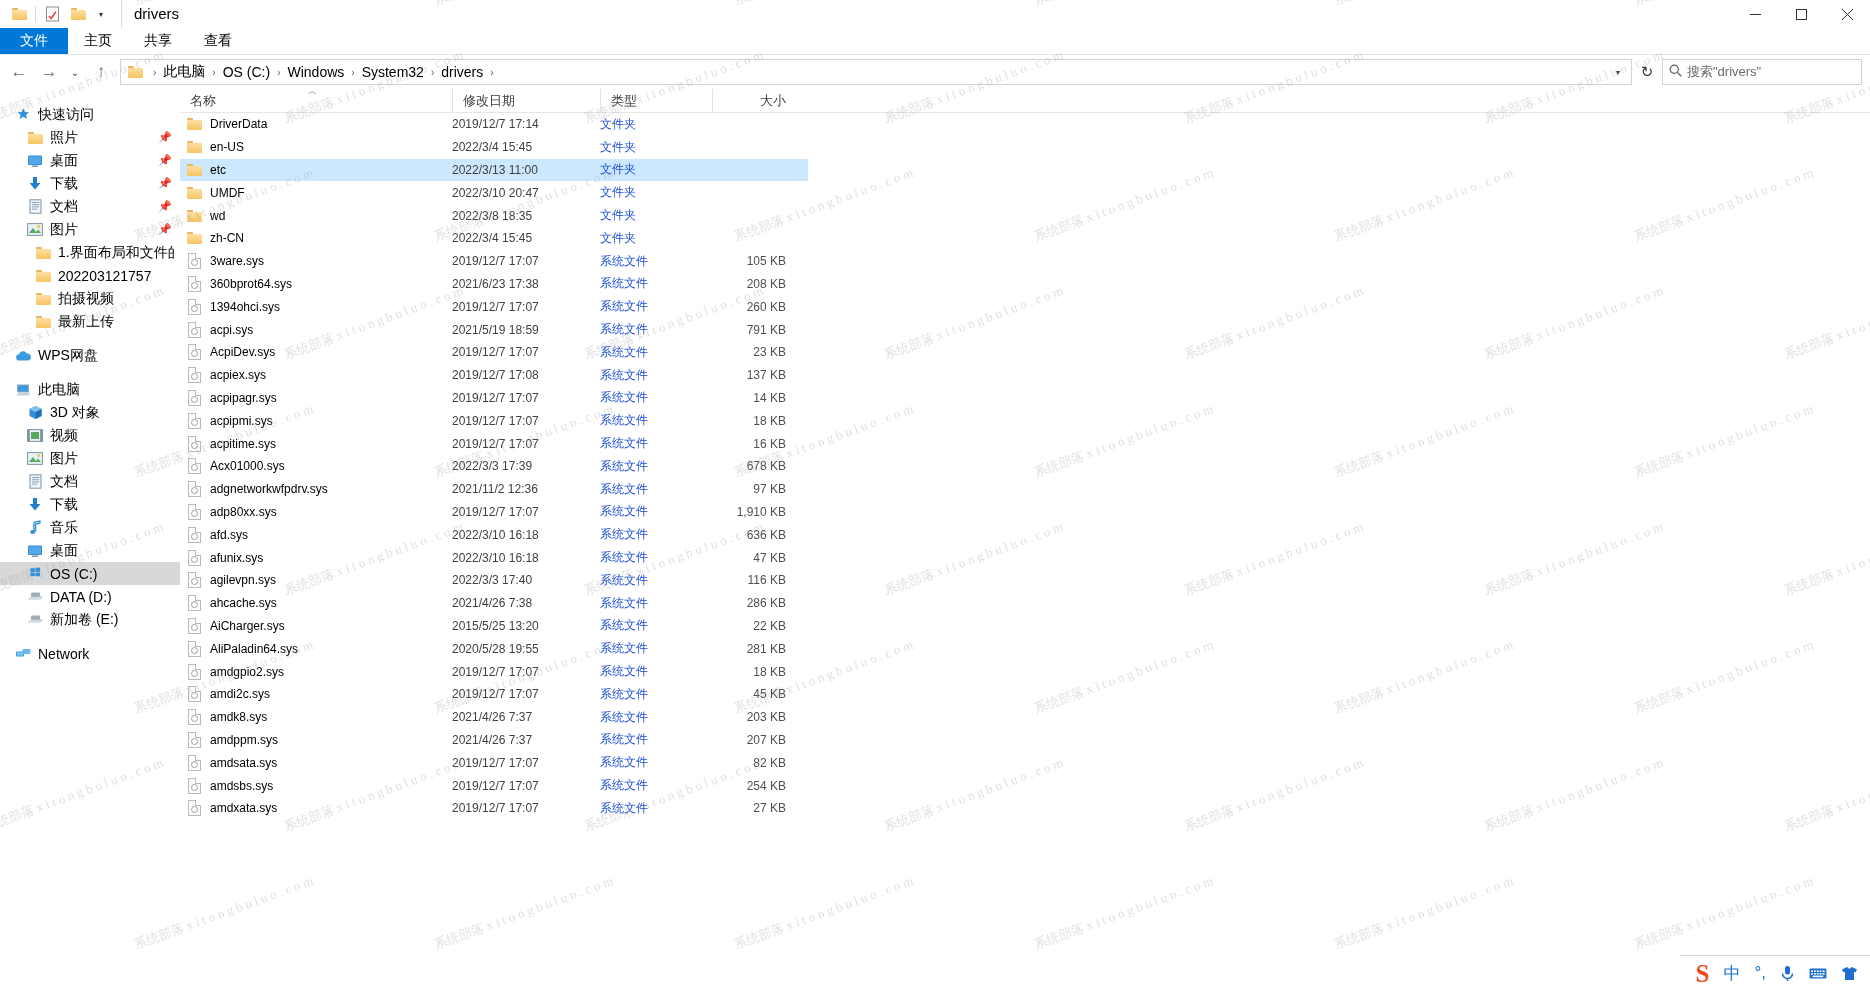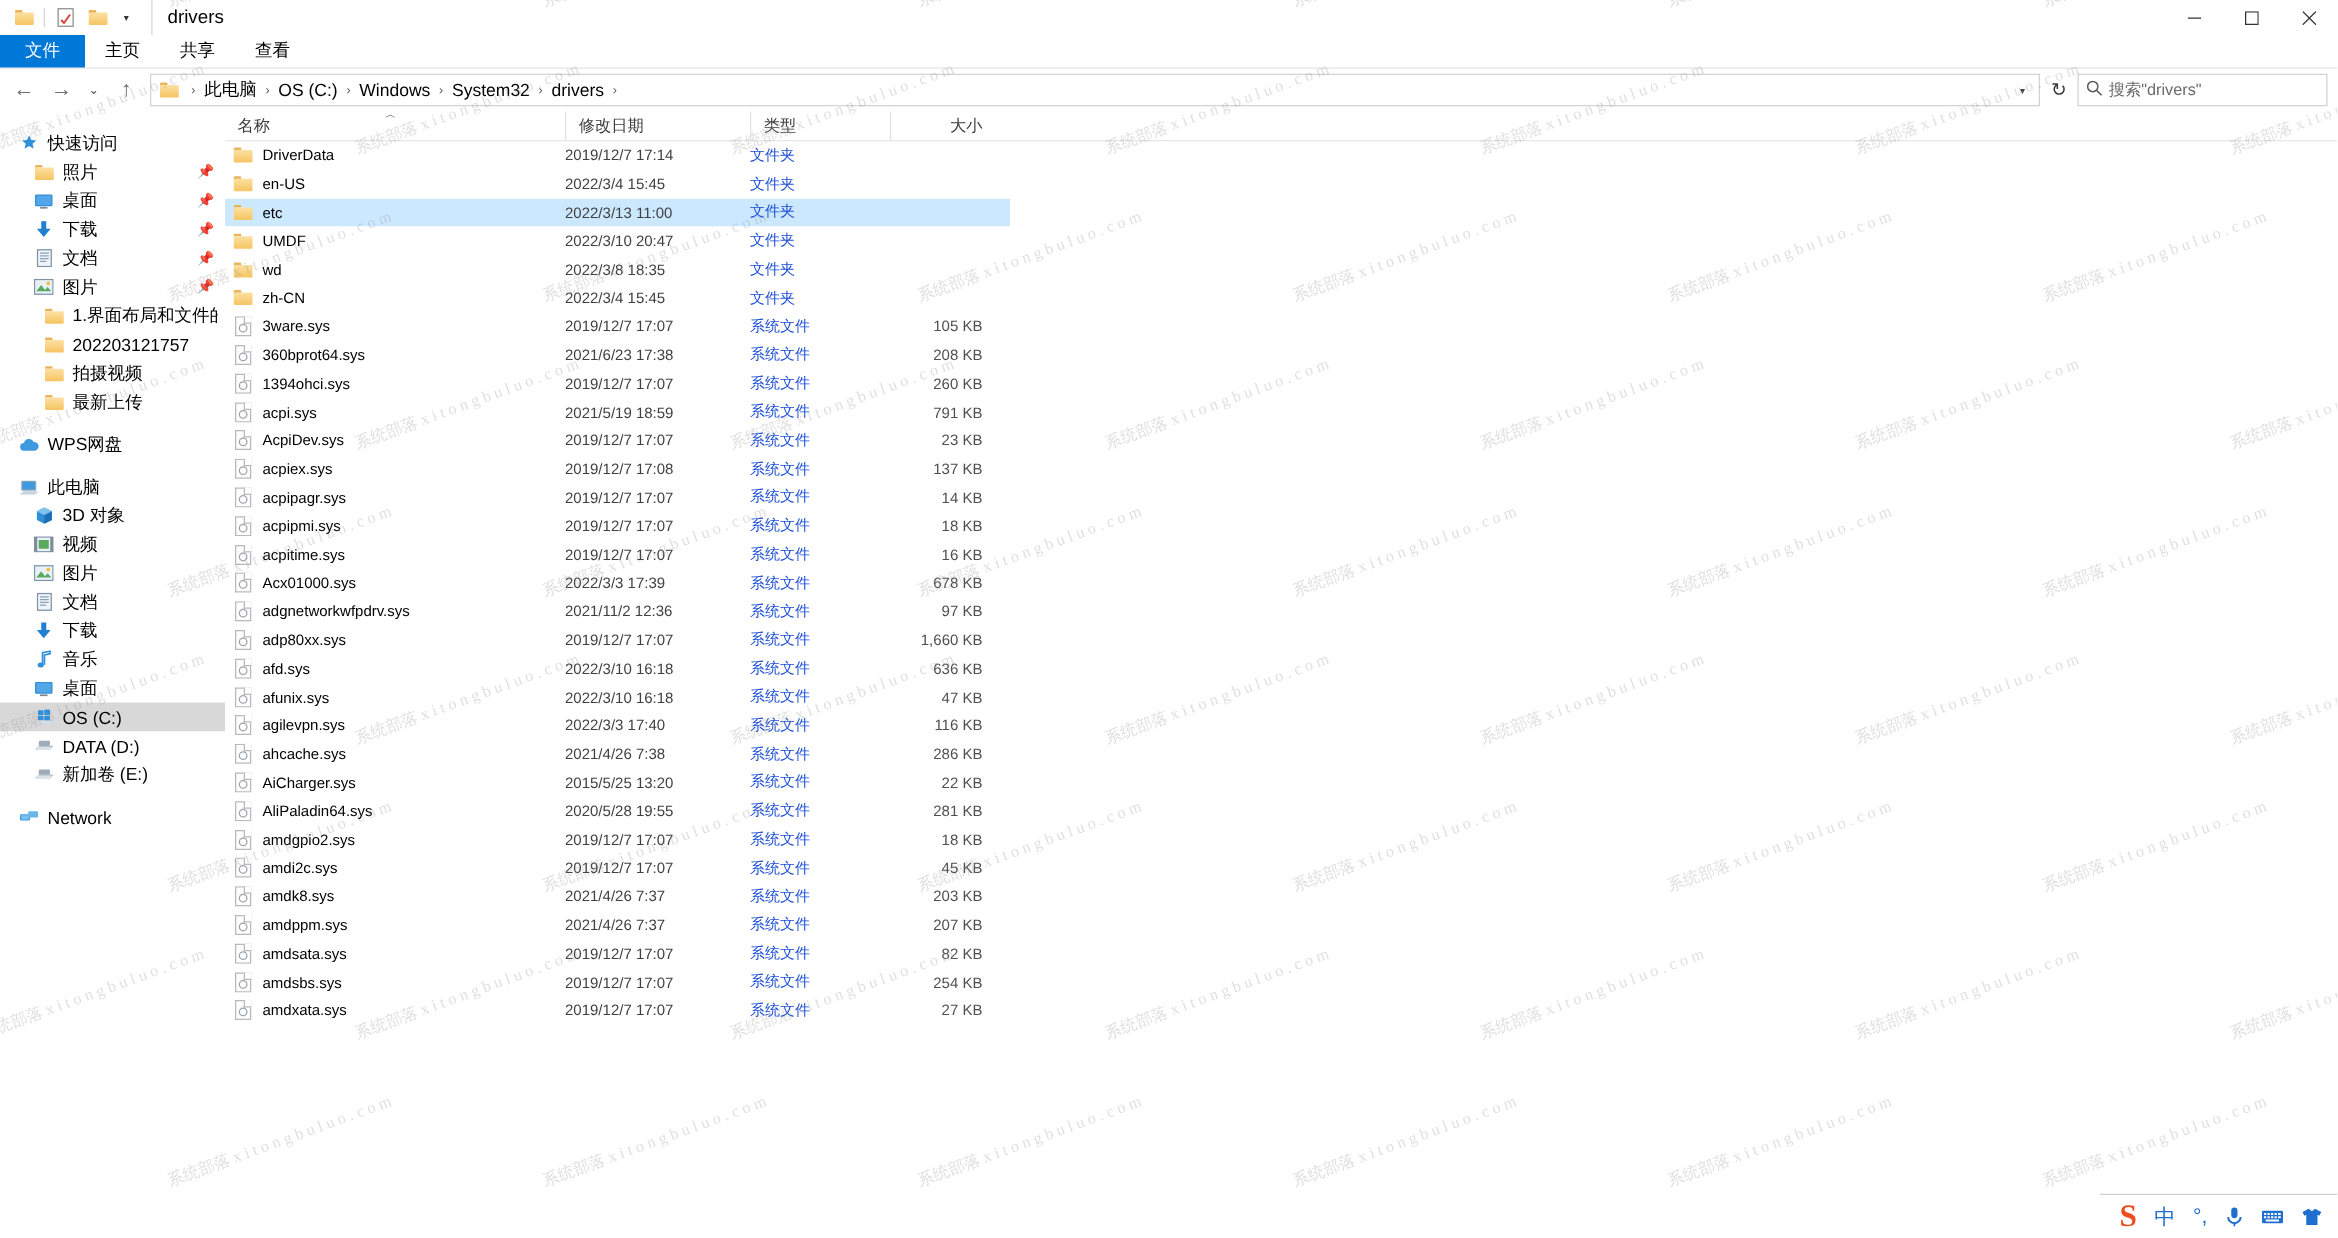--- a/index.html
+++ b/index.html
@@ -704,21 +704,21 @@
           <span class="cell r-name">
             <span class="fico">
               <span class="sysfile">
                 <span class="gear"></span>
               </span>
             </span>
             <span>adp80xx.sys</span>
           </span>
           <span class="cell r-date">2019/12/7 17:07</span>
           <span class="cell r-type">系统文件</span>
-          <span class="cell r-size">1,660 KB</span>
+          <span class="cell r-size">1,910 KB</span>
         </div>
         <div class="row">
           <span class="cell r-name">
             <span class="fico">
               <span class="sysfile">
                 <span class="gear"></span>
               </span>
             </span>
             <span>afd.sys</span>
           </span>

